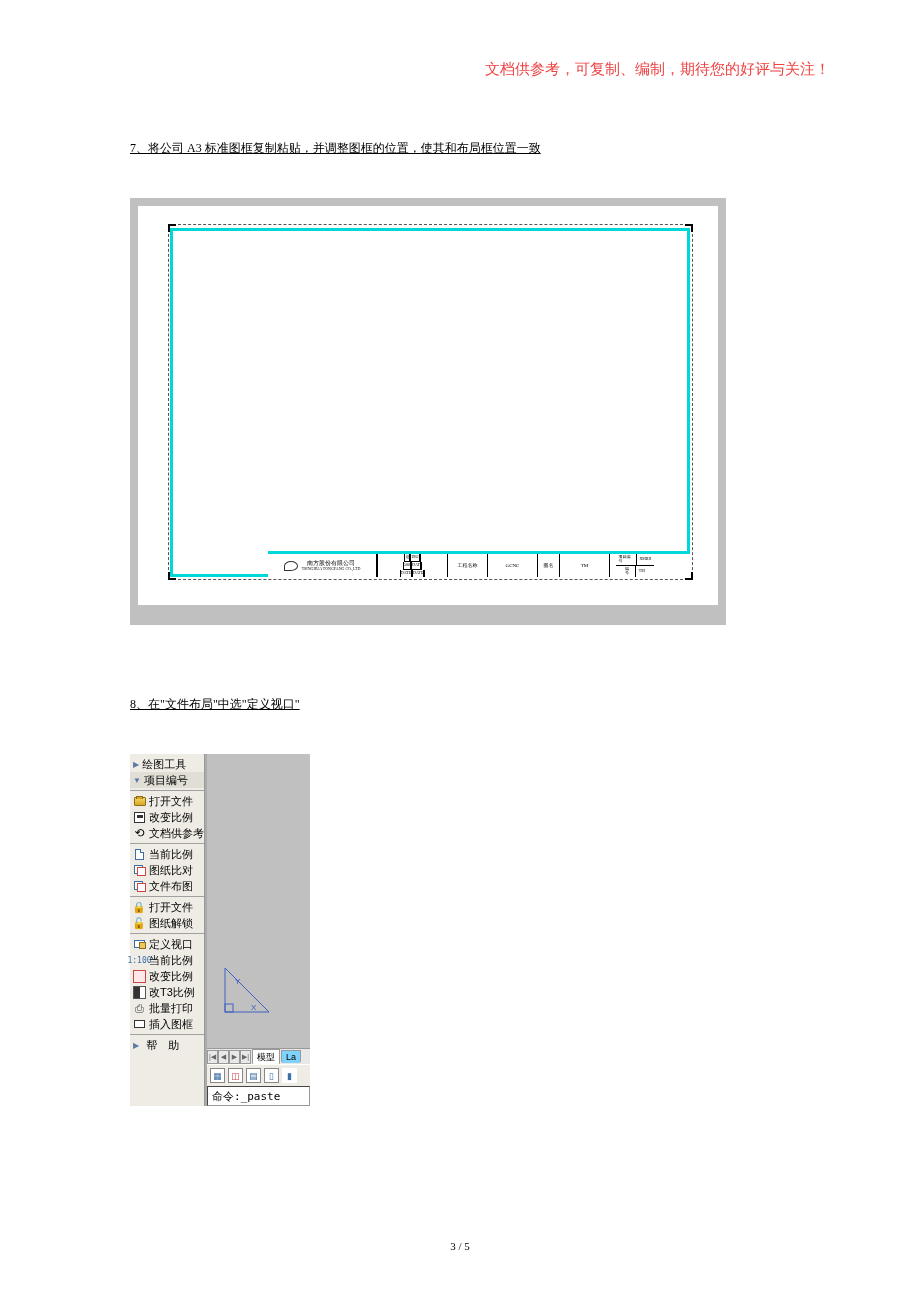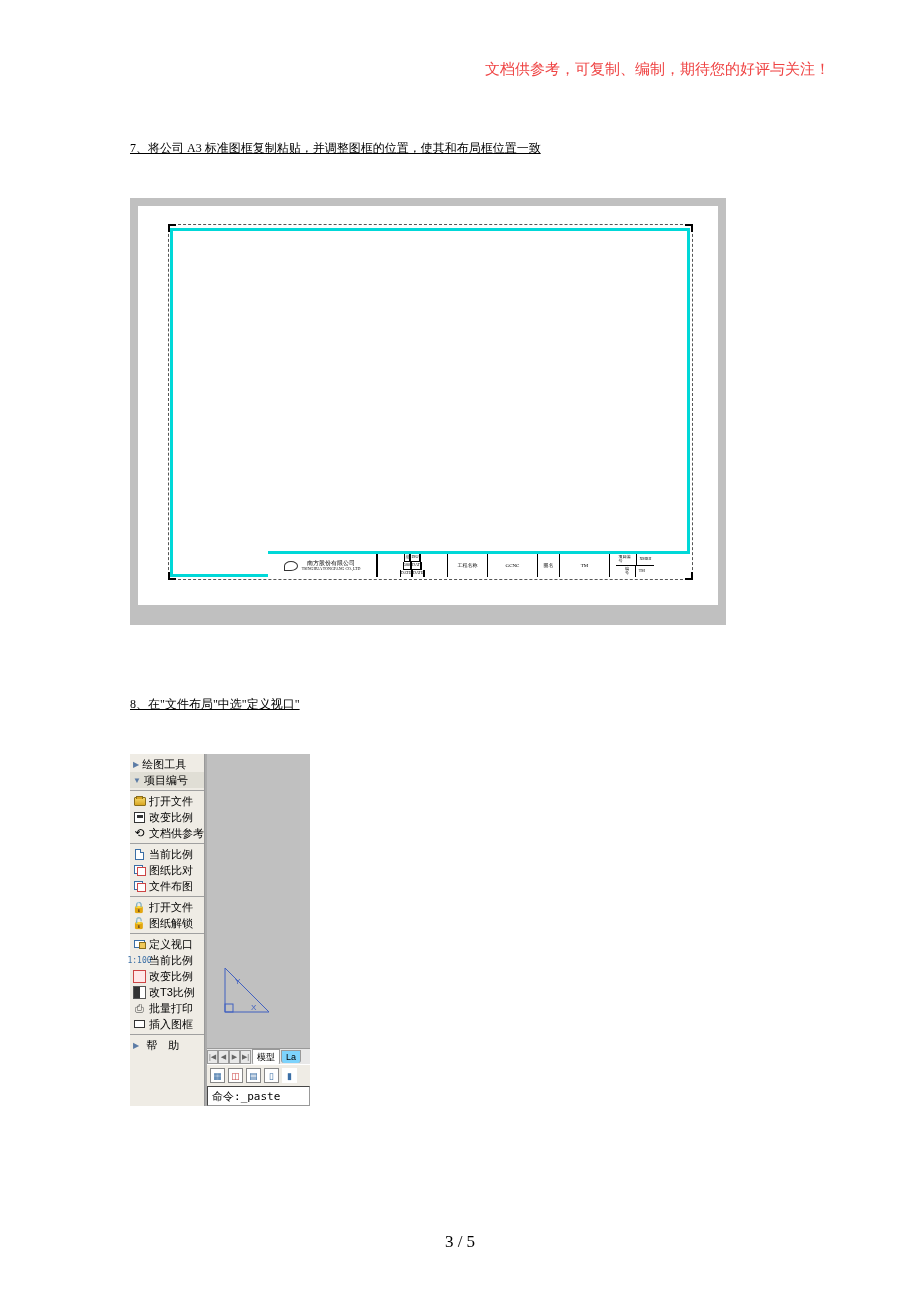--- a/index.html
+++ b/index.html
@@ -205,21 +205,21 @@
       font-family: "SimSun", monospace;
       overflow: hidden;
       white-space: nowrap;
     }
     .page-num {
       position: absolute;
       bottom: 50px;
       left: 0;
       right: 0;
       text-align: center;
-      font-size: 17px;
+      font-size: 11px;
       color: #000;
     }
   </style>
 </head>
 <body>
 
 <div class="header-note">文档供参考，可复制、编制，期待您的好评与关注！</div>
 
 <div class="step-text">7、将公司 A3 标准图框复制粘贴，并调整图框的位置，使其和布局框位置一致</div>
 

